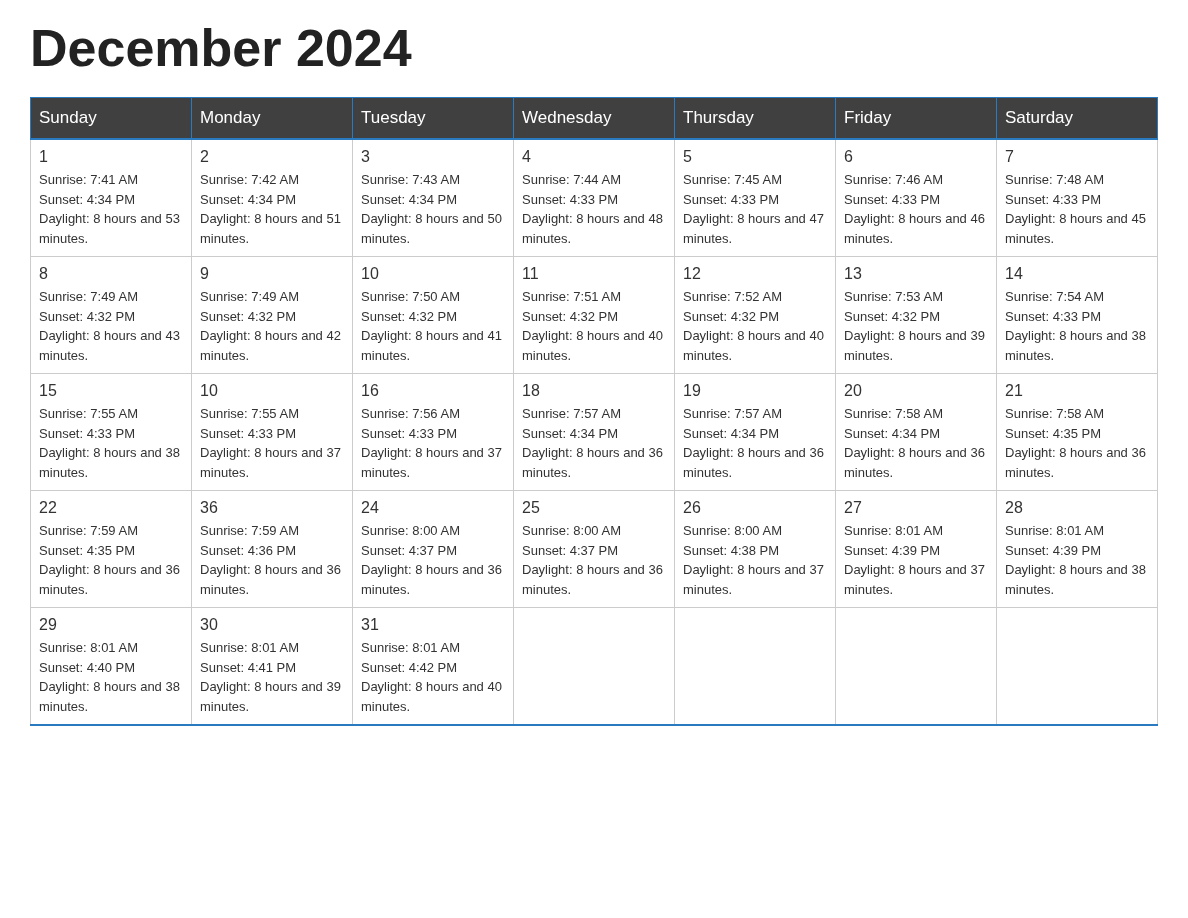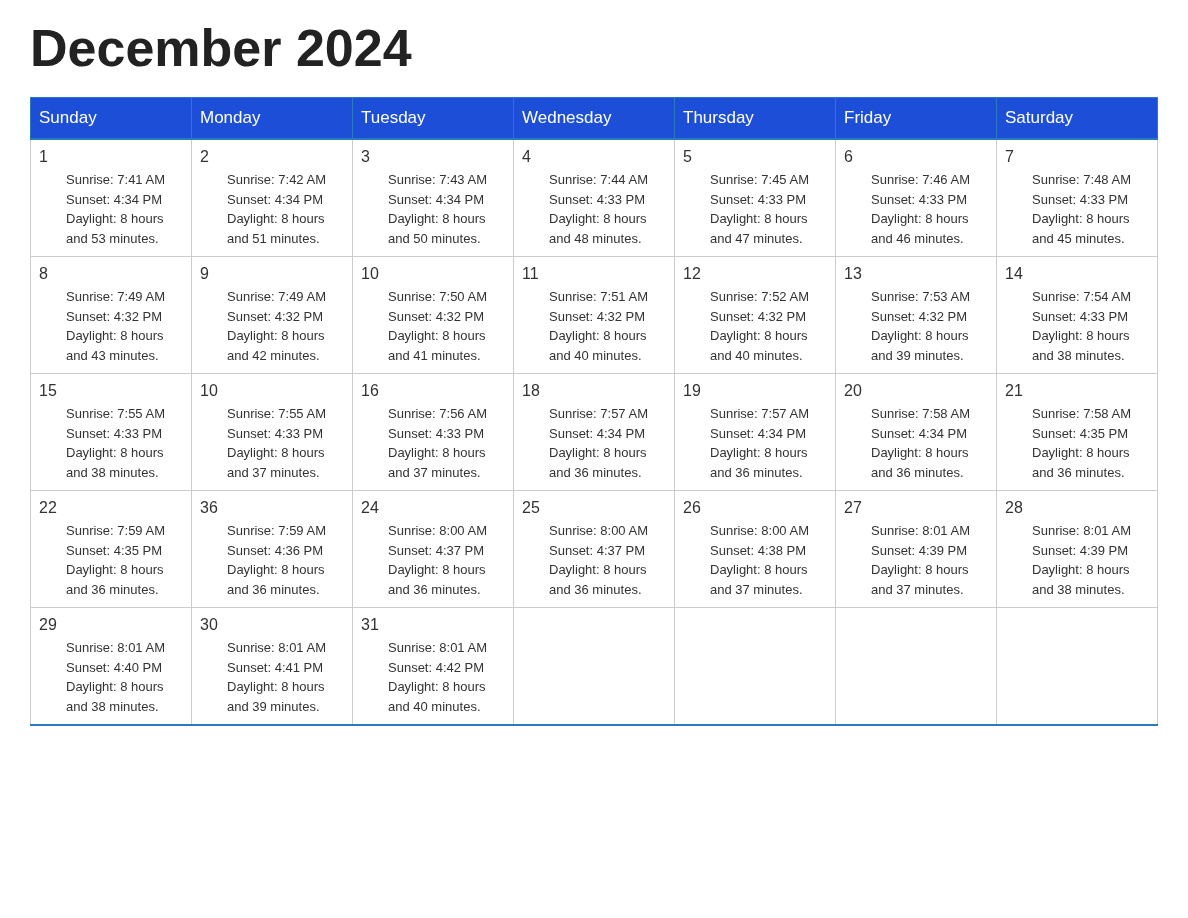--- a/index.html
+++ b/index.html
@@ -29,21 +29,21 @@
       font-size: 22px;
       color: #555;
       margin-top: 4px;
     }
     table {
       width: 100%;
       border-collapse: collapse;
       table-layout: fixed;
     }
     thead tr th {
-      background-color: #1d4ed8;
+      background-color: #404040;
       color: #fff;
       padding: 10px 8px;
       font-size: 17px;
       font-weight: normal;
       text-align: left;
       border: 1px solid #2a7abf;
     }
     tbody tr td {
       vertical-align: top;
       padding: 8px 8px;
@@ -55,21 +55,20 @@
     }
     tbody tr td .day-num {
       font-size: 16px;
       font-weight: normal;
       margin-bottom: 4px;
       display: block;
     }
     tbody tr td .day-info {
       font-size: 13px;
       line-height: 1.5;
-      margin-left: 27px;
     }
     tbody tr:last-child td {
       border-bottom: 2px solid #2a7abf;
     }
     tbody tr td:first-child {
       border-left: 1px solid #ccc;
     }
     thead tr th:first-child {
       border-left: 1px solid #2a7abf;
     }

